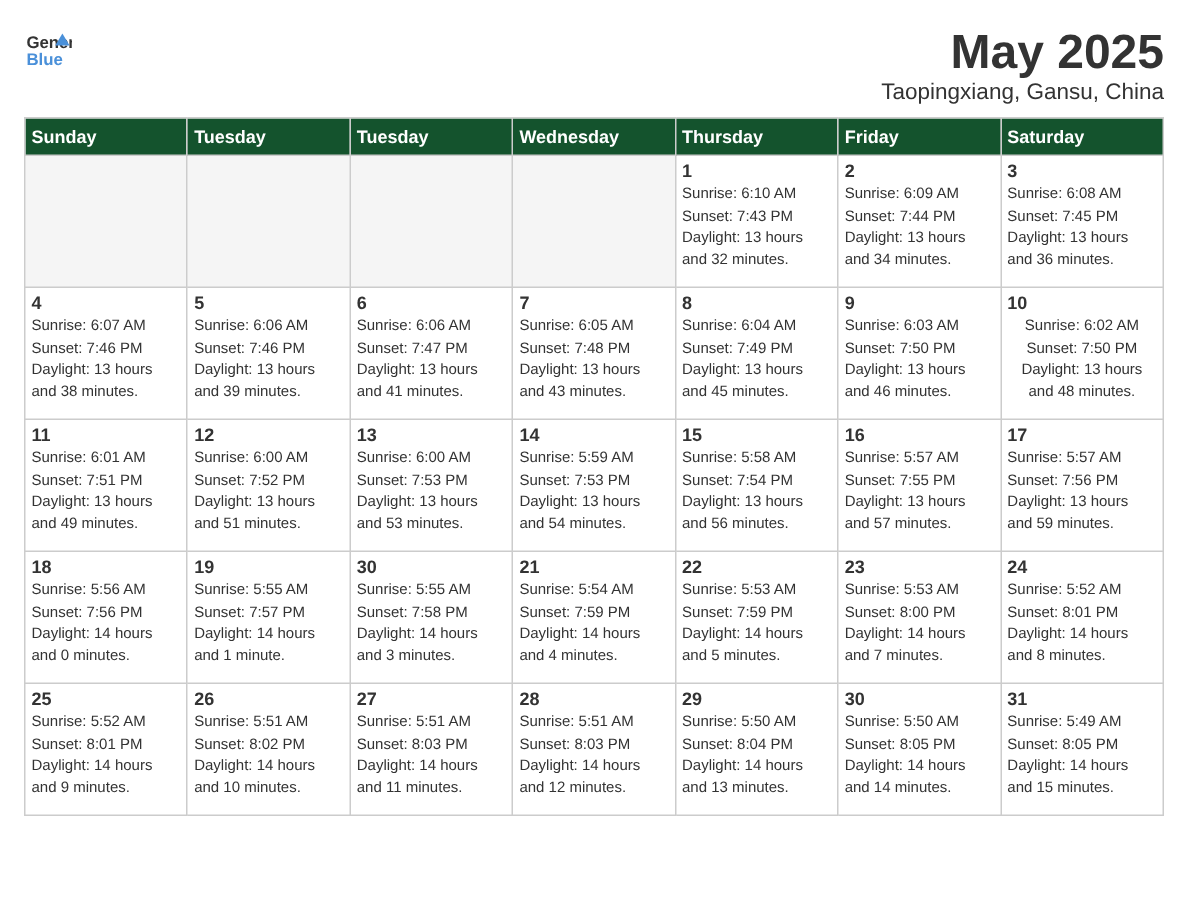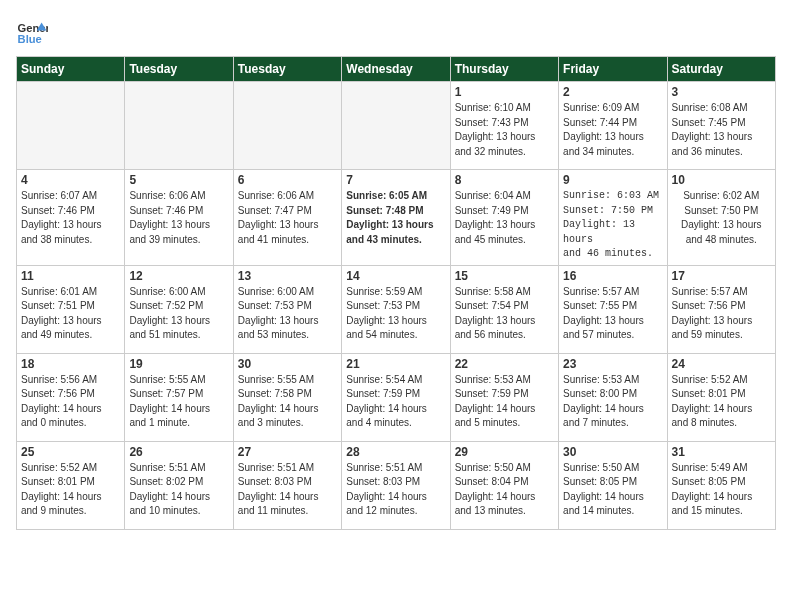--- a/index.html
+++ b/index.html
@@ -78,20 +78,24 @@
 </head>
 <body>
 
 <div class="header">
   <div class="logo">
     <svg class="logo-icon" viewBox="0 0 40 40">
       <text x="2" y="20" font-size="14" font-weight="bold" fill="#333" font-family="Arial">General</text>
       <text x="2" y="34" font-size="14" font-weight="bold" fill="#4a90d9" font-family="Arial">Blue</text>
       <polygon points="32,8 38,18 26,18" fill="#4a90d9"></polygon>
     </svg>
+  </div>
+  <div class="title-block">
+    <div class="month-title">May 2025</div>
+    <div class="location-title">Taopingxiang, Gansu, China</div>
   </div>
 </div>
 
 <table>
   <thead>
     <tr>
     <th>Sunday</th>
         <th>Tuesday</th>
         <th>Tuesday</th>
         <th>Wednesday</th>
@@ -145,35 +149,35 @@
         </td>
         <td>
           <span class="day-num">6</span>
           <div class="cell-info" style="white-space: pre-line;">Sunrise: 6:06 AM
 Sunset: 7:47 PM
 Daylight: 13 hours
 and 41 minutes.</div>
         </td>
         <td>
           <span class="day-num">7</span>
-          <div class="cell-info" style="white-space: pre-line; font-weight: bold;">Sunrise: 6:05 AM
+          <div class="cell-info" style="white-space: pre-line;">Sunrise: 6:05 AM
 Sunset: 7:48 PM
 Daylight: 13 hours
 and 43 minutes.</div>
         </td>
         <td>
           <span class="day-num">8</span>
           <div class="cell-info" style="white-space: pre-line;">Sunrise: 6:04 AM
 Sunset: 7:49 PM
 Daylight: 13 hours
 and 45 minutes.</div>
         </td>
         <td>
           <span class="day-num">9</span>
-          <div class="cell-info" style="white-space: pre-line; font-family: Liberation Mono, monospace;">Sunrise: 6:03 AM
+          <div class="cell-info" style="white-space: pre-line;">Sunrise: 6:03 AM
 Sunset: 7:50 PM
 Daylight: 13 hours
 and 46 minutes.</div>
         </td>
         <td>
           <span class="day-num">10</span>
           <div class="cell-info" style="white-space: pre-line; text-align: center;">Sunrise: 6:02 AM
 Sunset: 7:50 PM
 Daylight: 13 hours
 and 48 minutes.</div>

